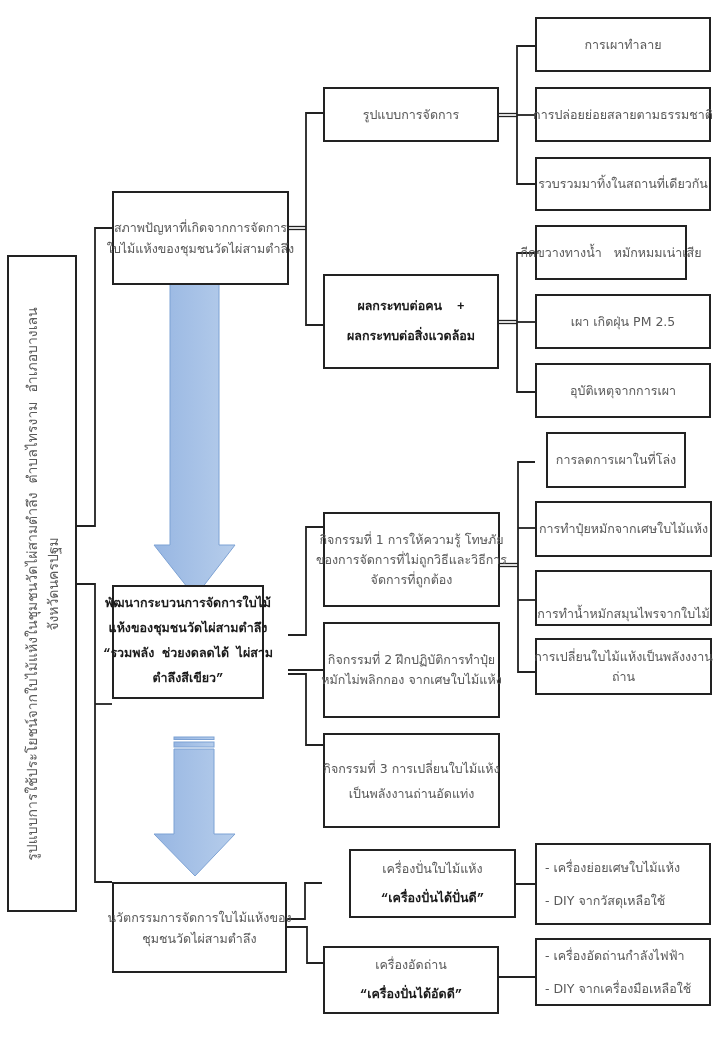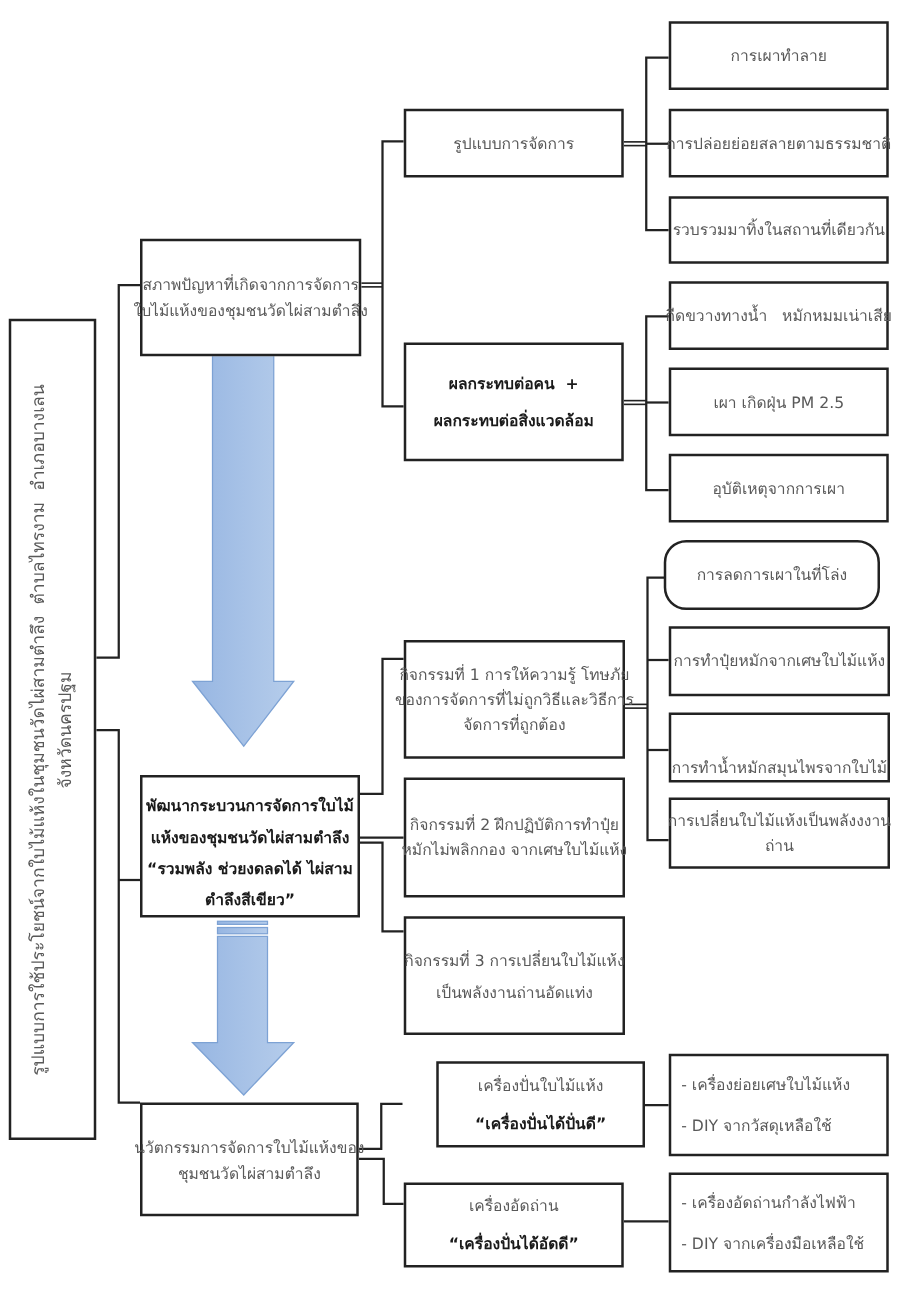--- a/index.html
+++ b/index.html
@@ -26,21 +26,21 @@
       text-align: center;
       white-space: pre;
       overflow: visible;
     }
     .node span { display: block; }
     .lh20 { line-height: 20px; }
     .lh21 { line-height: 21px; }
     .lh25 { line-height: 25px; }
     .lh30 { line-height: 30px; }
     .lh33 { line-height: 33px; }
-    .bold { font-weight: bold; color: #1a1a1a; }
+    .bold { font-weight: bold; color: #1a1a1a; font-family: Liberation Mono, monospace; }
     .left-align { align-items: flex-start; padding-left: 8px; text-align: left; }
 
     
     #title-box { left: 7px; top: 255px; width: 70px; height: 657px; display: block; }
     .title-text {
       position: absolute;
       width: 653px;
       height: 66px;
       left: -293.5px;
       top: 293.5px;
@@ -54,38 +54,38 @@
       color: #595959;
     }
 
     
     #problem-box   { left: 112px; top: 191px; width: 177px; height: 94px; }
     #mgmt-box      { left: 323px; top: 87px;  width: 176px; height: 55px; }
     #mgmt-item-0   { left: 535px; top: 17px;  width: 176px; height: 55px; }
     #mgmt-item-1   { left: 535px; top: 87px;  width: 176px; height: 55px; }
     #mgmt-item-2   { left: 535px; top: 157px; width: 176px; height: 54px; }
     #impact-box    { left: 323px; top: 274px; width: 176px; height: 95px; }
-    #impact-item-0 { left: 535px; top: 225px; width: 176px; height: 55px; }
+    #impact-item-0 { left: 535px; top: 225px; width: 152px; height: 55px; }
     #impact-item-1 { left: 535px; top: 294px; width: 176px; height: 55px; }
     #impact-item-2 { left: 535px; top: 363px; width: 176px; height: 55px; }
 
-    #dev-box       { left: 112px; top: 620px; width: 176px; height: 114px; justify-content: flex-end; }
+    #dev-box       { left: 112px; top: 585px; width: 152px; height: 114px; }
     #act-0         { left: 323px; top: 512px; width: 177px; height: 95px; }
     #act-1         { left: 323px; top: 622px; width: 177px; height: 96px; }
     #act-2         { left: 323px; top: 733px; width: 177px; height: 95px; }
-    #outcome-0     { left: 531px; top: 432px; width: 173px; height: 56px; border-radius: 18px; }
+    #outcome-0     { left: 546px; top: 432px; width: 140px; height: 56px; }
     #outcome-1     { left: 535px; top: 501px; width: 177px; height: 56px; }
     #outcome-2     { left: 535px; top: 570px; width: 177px; height: 56px; justify-content: flex-end; }
     #outcome-3     { left: 535px; top: 638px; width: 177px; height: 57px; }
 
     #innov-box     { left: 112px; top: 882px; width: 175px; height: 91px; }
     #machine-0     { left: 322px; top: 849px; width: 167px; height: 69px; margin-left: 27px; }
     #machine-1     { left: 323px; top: 946px; width: 176px; height: 68px; }
     #detail-0      { left: 535px; top: 843px; width: 176px; height: 82px; }
-    #detail-1      { left: 535px; top: 938px; width: 176px; height: 80px; }
+    #detail-1      { left: 535px; top: 938px; width: 176px; height: 68px; }
   </style>
 </head>
 <body>
 
 <div id="canvas">
 
   <svg id="wires" width="720" height="1040">
     <defs>
       <linearGradient id="arrowGrad" x1="0" y1="0" x2="1" y2="0">
         <stop offset="0" stop-color="#97b6e2"></stop>

